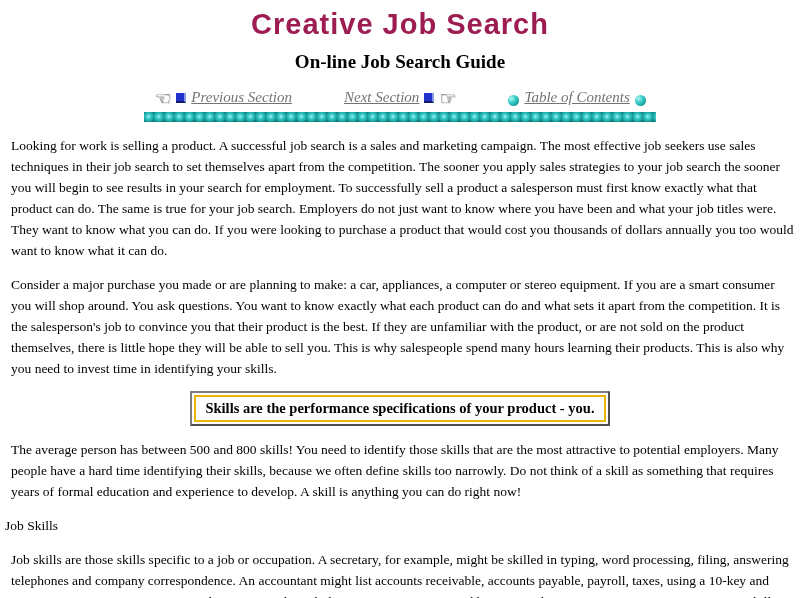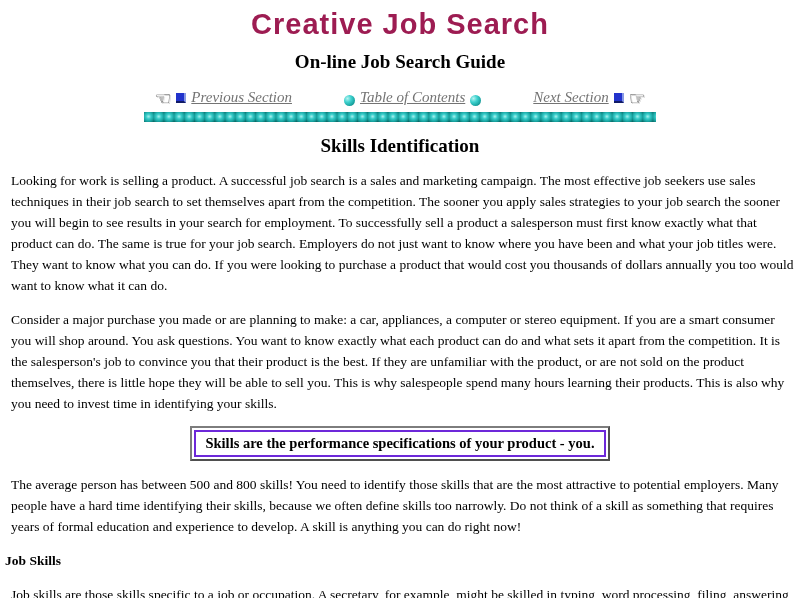--- a/index.html
+++ b/index.html
@@ -78,74 +78,73 @@
     font-size: 19px;
     margin: 13px 0 0 0;
   }
 
   .body-copy p {
     font-size: 13.5px;
     line-height: 21px;
     margin: 13px 0 0 6px;
   }
   .sub-heading {
-    font-weight: bold;
+    font-weight: normal;
     font-size: 13.5px;
     line-height: 21px;
     margin: 13px 0 0 0;
   }
 
   .callout-wrap {
     display: flex;
     justify-content: center;
     margin: 12px 0 0 0;
   }
   .callout-outer {
     border: 2px solid #7d7d7d;
     border-right-color: #4f4f4f;
     border-bottom-color: #4f4f4f;
     padding: 2px;
     background: #ffffff;
   }
   .callout-inner {
-    border: 2px solid #6d28d9;
+    border: 2px solid #eab308;
     padding: 3px 9px;
     font-weight: bold;
     font-size: 14.5px;
   }
 </style>
 </head>
 <body>
 
 <div class="page">
 
   <div class="site-title">Creative Job Search</div>
   <div class="site-subtitle">On-line Job Search Guide</div>
 
   <div class="nav-row">
     <span class="nav-group">
       <span class="hand-icon">☜</span>
       <span class="blue-square"></span>
       <a class="nav-link">Previous Section</a>
     </span>
     <span class="nav-group">
+      <a class="nav-link">Next Section</a>
+      <span class="blue-square"></span>
+      <span class="hand-icon">☞</span>
+    </span>
+    <span class="nav-group">
       <span class="ball"></span>
       <a class="nav-link">Table of Contents</a>
       <span class="ball"></span>
-    </span>
-    <span class="nav-group">
-      <a class="nav-link">Next Section</a>
-      <span class="blue-square"></span>
-      <span class="hand-icon">☞</span>
     </span>
   </div>
 
   <div class="bead-divider"></div>
 
-  <div class="section-heading">Skills Identification</div>
 
   <div class="body-copy">
     <p>Looking for work is selling a product. A successful job search is a sales and marketing campaign. The most effective job seekers use sales techniques in their job search to set themselves apart from the competition. The sooner you apply sales strategies to your job search the sooner you will begin to see results in your search for employment. To successfully sell a product a salesperson must first know exactly what that product can do. The same is true for your job search. Employers do not just want to know where you have been and what your job titles were. They want to know what you can do. If you were looking to purchase a product that would cost you thousands of dollars annually you too would want to know what it can do.</p>
     <p>Consider a major purchase you made or are planning to make: a car, appliances, a computer or stereo equipment. If you are a smart consumer you will shop around. You ask questions. You want to know exactly what each product can do and what sets it apart from the competition. It is the salesperson's job to convince you that their product is the best. If they are unfamiliar with the product, or are not sold on the product themselves, there is little hope they will be able to sell you. This is why salespeople spend many hours learning their products. This is also why you need to invest time in identifying your skills.</p>
 
     <div class="callout-wrap">
       <div class="callout-outer">
         <div class="callout-inner">Skills are the performance specifications of your product - you.</div>
       </div>
     </div>

